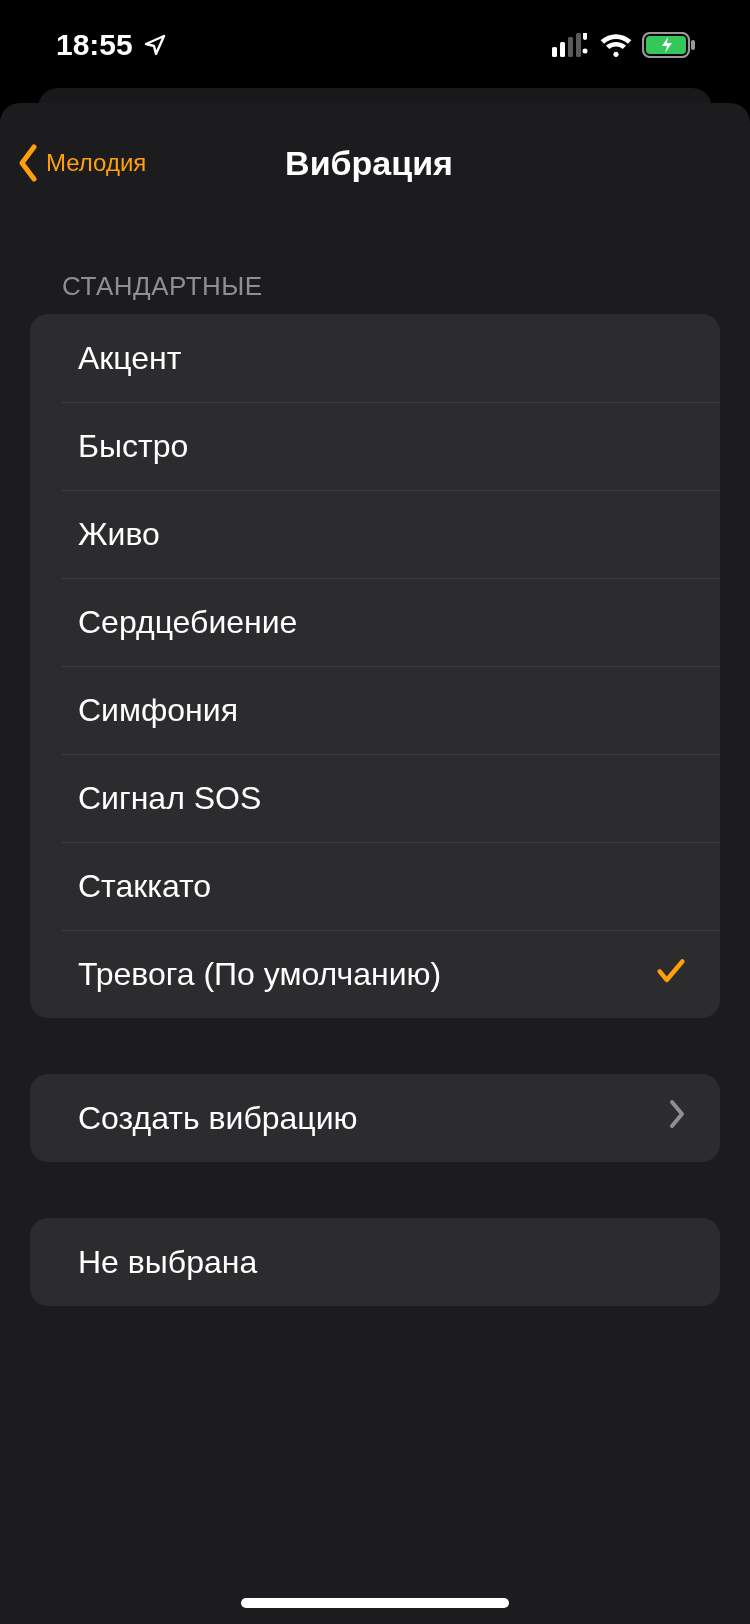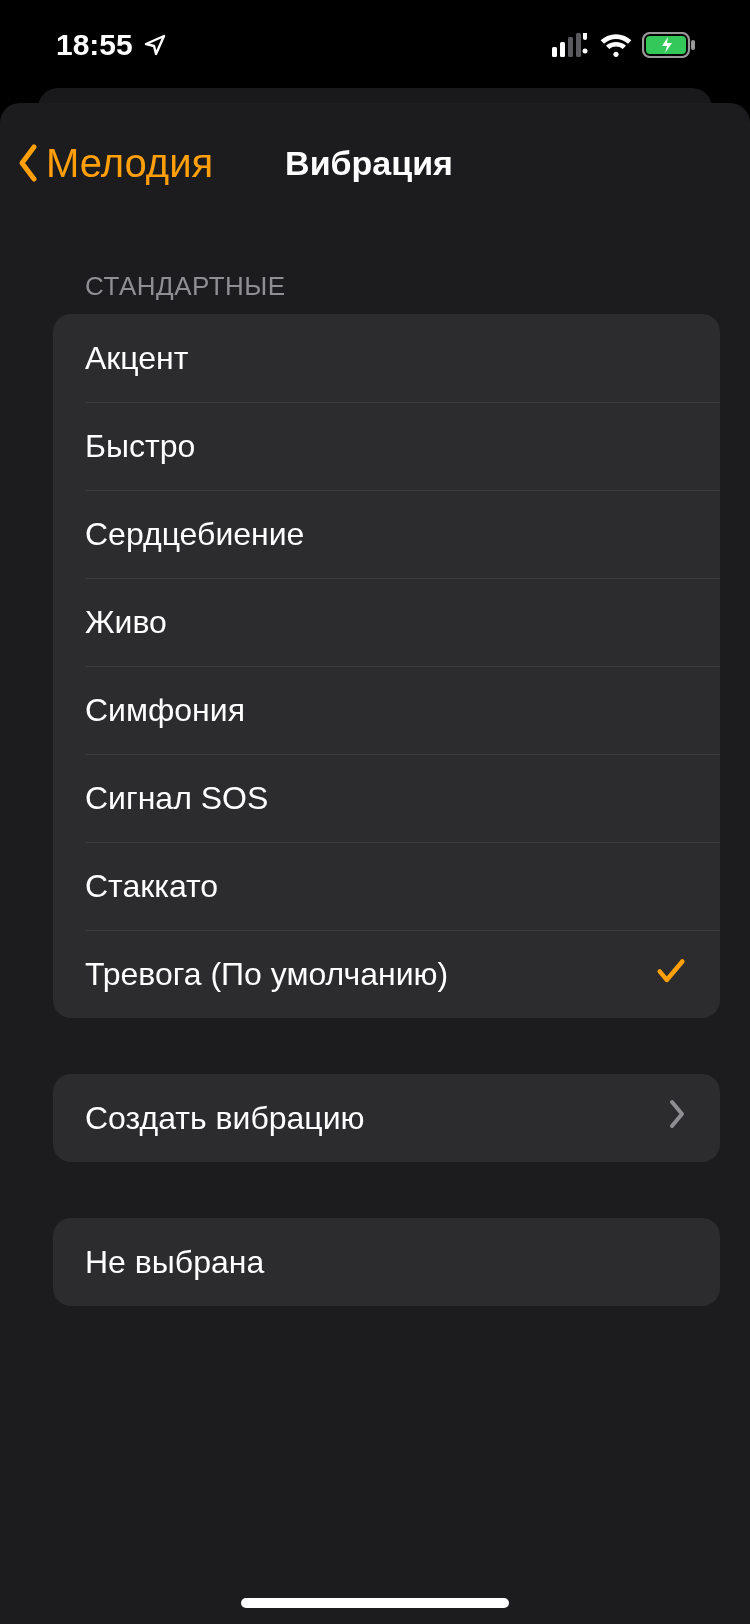--- a/index.html
+++ b/index.html
@@ -52,38 +52,37 @@
   .nav-bar {
     height: 88px;
     position: relative;
     display: flex;
     align-items: center;
   }
   .nav-back {
     display: flex;
     align-items: center;
     color: #ff9f0a;
-    font-size: 40px;
+    font-size: 24px;
     padding-left: 16px;
     gap: 6px;
   }
   .nav-back svg { stroke: #ff9f0a; }
   .nav-title {
     position: absolute;
     left: 0; right: 12px;
     text-align: center;
     font-size: 34px;
     font-weight: 600;
     color: #fff;
     pointer-events: none;
   }
 
   .content {
     padding-top: 64px;
-    padding-left: 23px;
   }
 
   .section-header {
     font-size: 26px;
     color: #8e8e93;
     letter-spacing: 0.5px;
     padding: 0 62px 12px 62px;
   }
 
   .group {
@@ -103,21 +102,21 @@
     color: #fff;
     position: relative;
   }
   .row + .row::before {
     content: "";
     position: absolute;
     left: 32px; right: 0; top: 0;
     height: 1px;
     background: rgba(255,255,255,0.08);
   }
-  .row-label { flex: 1; }
+  .row-label { flex: 1; margin-left: 16px; }
   .check { color: #ff9f0a; }
   .chev { color: #8e8e93; }
 
   .spacer { height: 56px; }
 
   
   .home-indicator {
     position: absolute;
     bottom: 16px;
     left: 50%;
@@ -183,24 +182,24 @@
 
     <div class="section-header">СТАНДАРТНЫЕ</div>
     <div class="group" id="group-standard">
         <div class="row">
           <span class="row-label">Акцент</span>
         </div>
         <div class="row">
           <span class="row-label">Быстро</span>
         </div>
         <div class="row">
+          <span class="row-label">Живо</span>
+        </div>
+        <div class="row">
           <span class="row-label">Сердцебиение</span>
-        </div>
-        <div class="row">
-          <span class="row-label">Живо</span>
         </div>
         <div class="row">
           <span class="row-label">Симфония</span>
         </div>
         <div class="row">
           <span class="row-label">Сигнал SOS</span>
         </div>
         <div class="row">
           <span class="row-label">Стаккато</span>
         </div>

